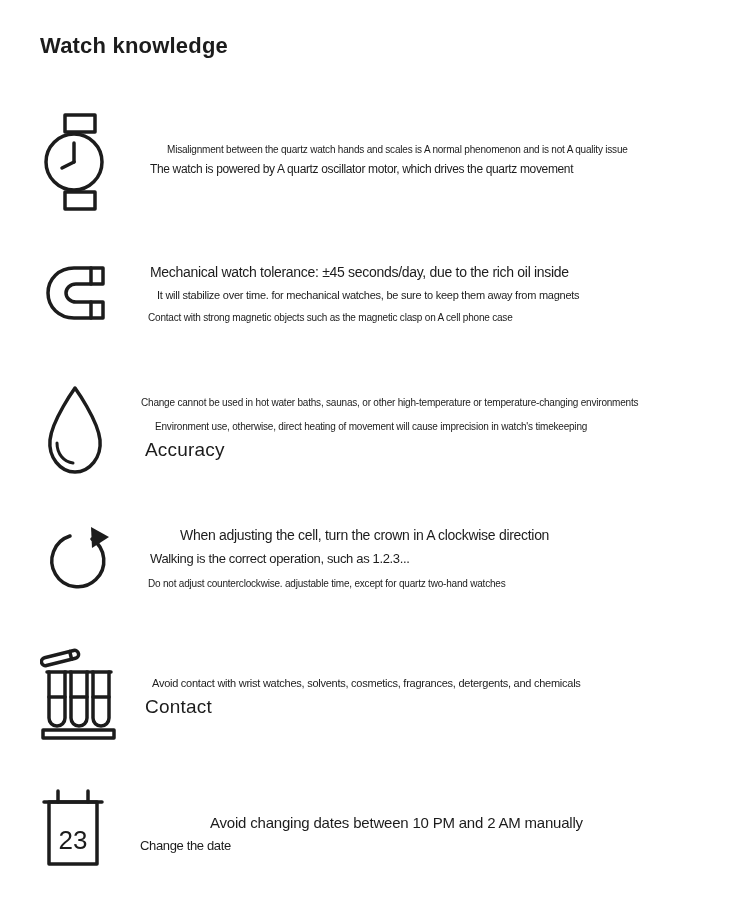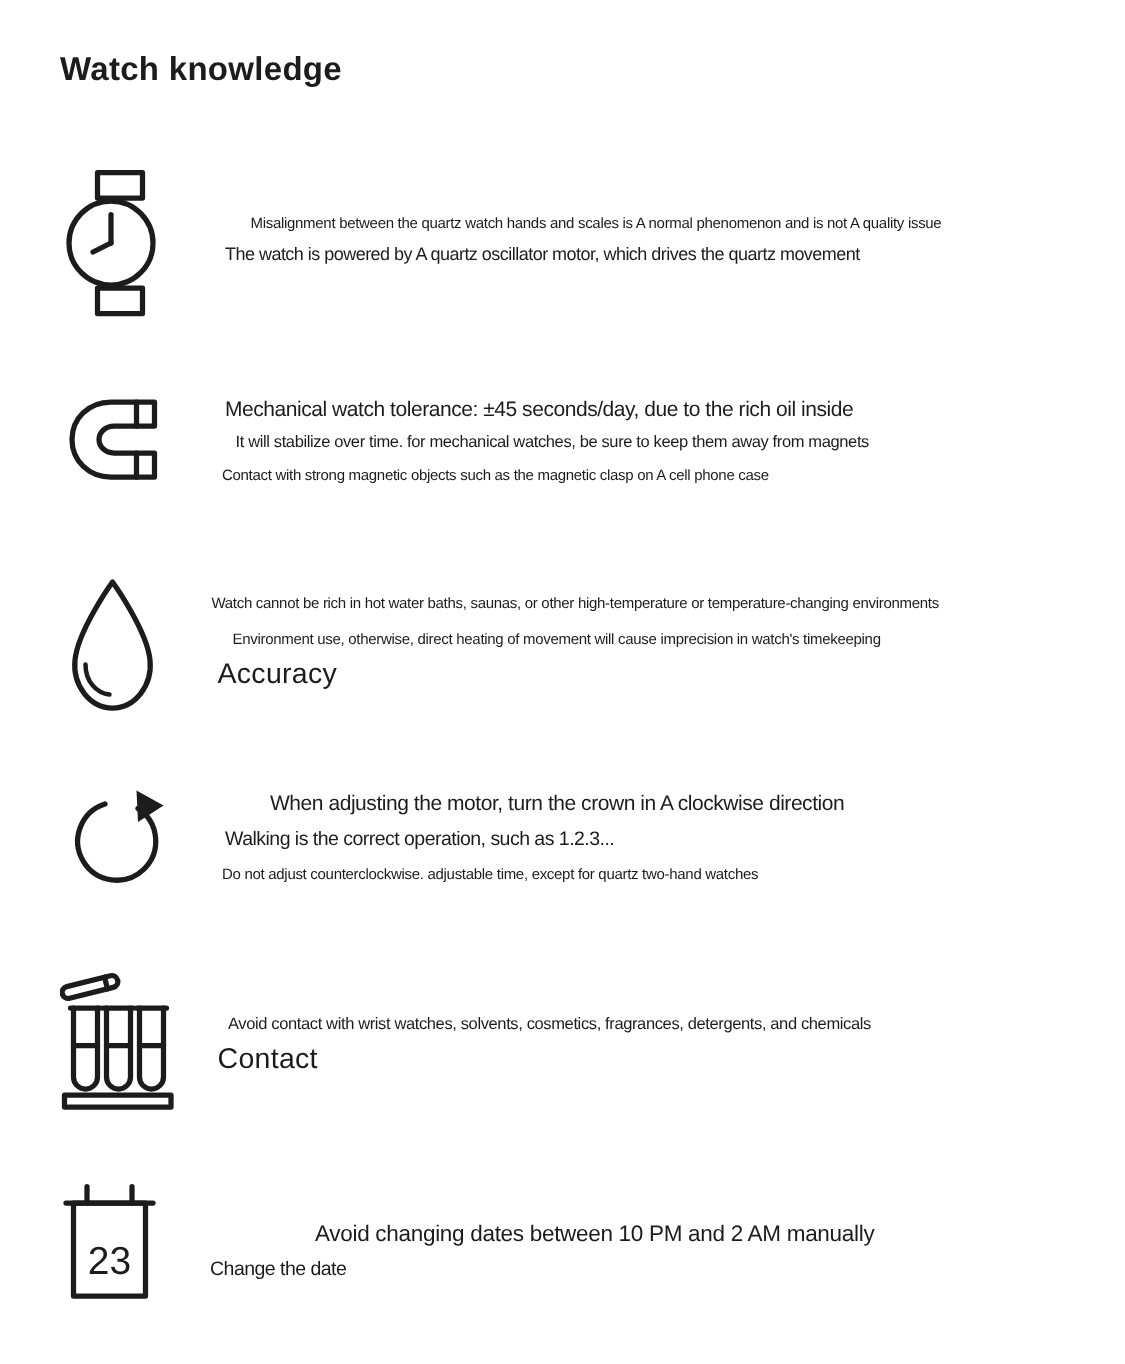--- a/index.html
+++ b/index.html
@@ -79,35 +79,35 @@
 
   <div class="section" style="top:383px;height:139px;">
     <div class="icon" style="left:42px;top:0;">
       <svg width="66" height="94" viewBox="0 0 66 94">
         <g class="stroke" stroke-width="4">
           <path d="M33,5 C33,5 10,37 8,57 C6.3,74 18,89 33,89 C48,89 59.7,74 58,57 C56,37 33,5 33,5 Z"></path>
           <path d="M15,60 C15,71 22,79 31,80" stroke-width="3"></path>
         </g>
       </svg>
     </div>
-    <div class="line t10" style="left:141px;top:14px;">Watch cannot be rich in hot water baths, saunas, or other high-temperature or temperature-changing environments</div>
+    <div class="line t10" style="left:141px;top:14px;">Change cannot be used in hot water baths, saunas, or other high-temperature or temperature-changing environments</div>
     <div class="line t10" style="left:155px;top:38px;">Environment use, otherwise, direct heating of movement will cause imprecision in watch's timekeeping</div>
     <div class="line tlg" style="left:145px;top:56px;">Accuracy</div>
   </div>
 
   <div class="section" style="top:522px;height:123px;">
     <div class="icon" style="left:42px;top:0;">
       <svg width="70" height="72" viewBox="0 0 70 72">
         <g class="stroke" stroke-width="4">
           <path d="M28,14 A26,26 0 1 0 50,17"></path>
         </g>
         <path d="M50,26 L49,5 L67,15 Z" fill="#1c1c1c"></path>
       </svg>
     </div>
-    <div class="line t14" style="left:180px;top:5px;">When adjusting the motor, turn the crown in A clockwise direction</div>
+    <div class="line t14" style="left:180px;top:5px;">When adjusting the cell, turn the crown in A clockwise direction</div>
     <div class="line t13" style="left:150px;top:29px;">Walking is the correct operation, such as 1.2.3...</div>
     <div class="line t10" style="left:148px;top:56px;">Do not adjust counterclockwise. adjustable time, except for quartz two-hand watches</div>
   </div>
 
   <div class="section" style="top:645px;height:143px;padding-left:44px;">
     <div class="icon" style="left:40px;top:0;">
       <svg width="76" height="97" viewBox="0 0 76 97">
         <g class="stroke" stroke-width="3">
           <g transform="rotate(-14 20 13)">
             <rect x="1" y="9" width="38" height="8" rx="4"></rect>

